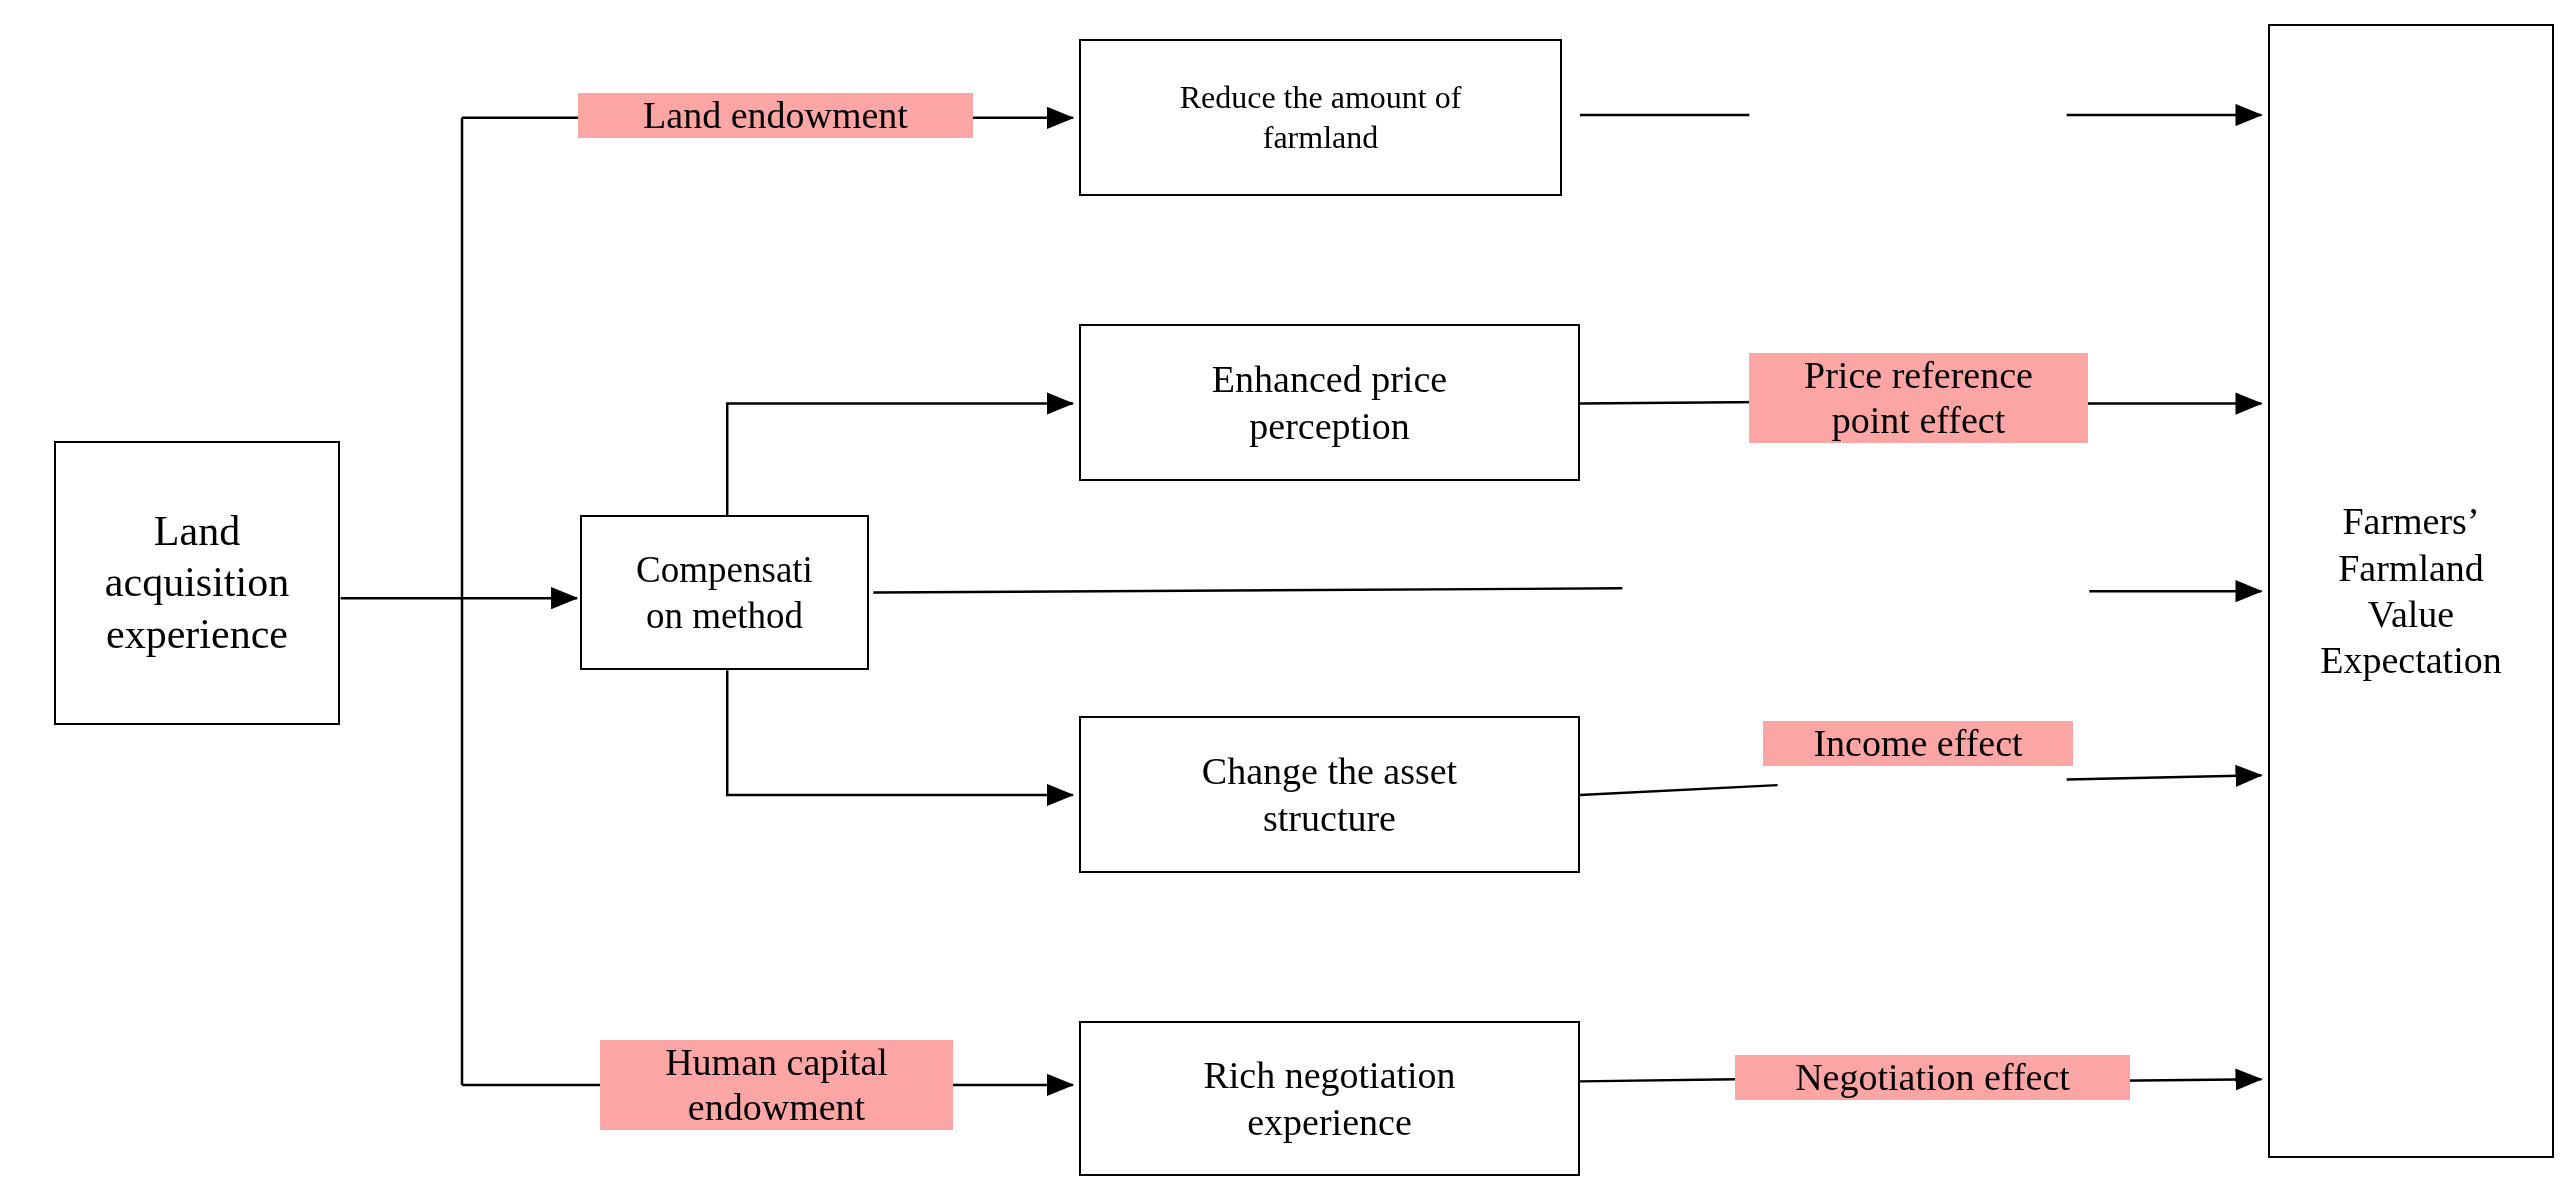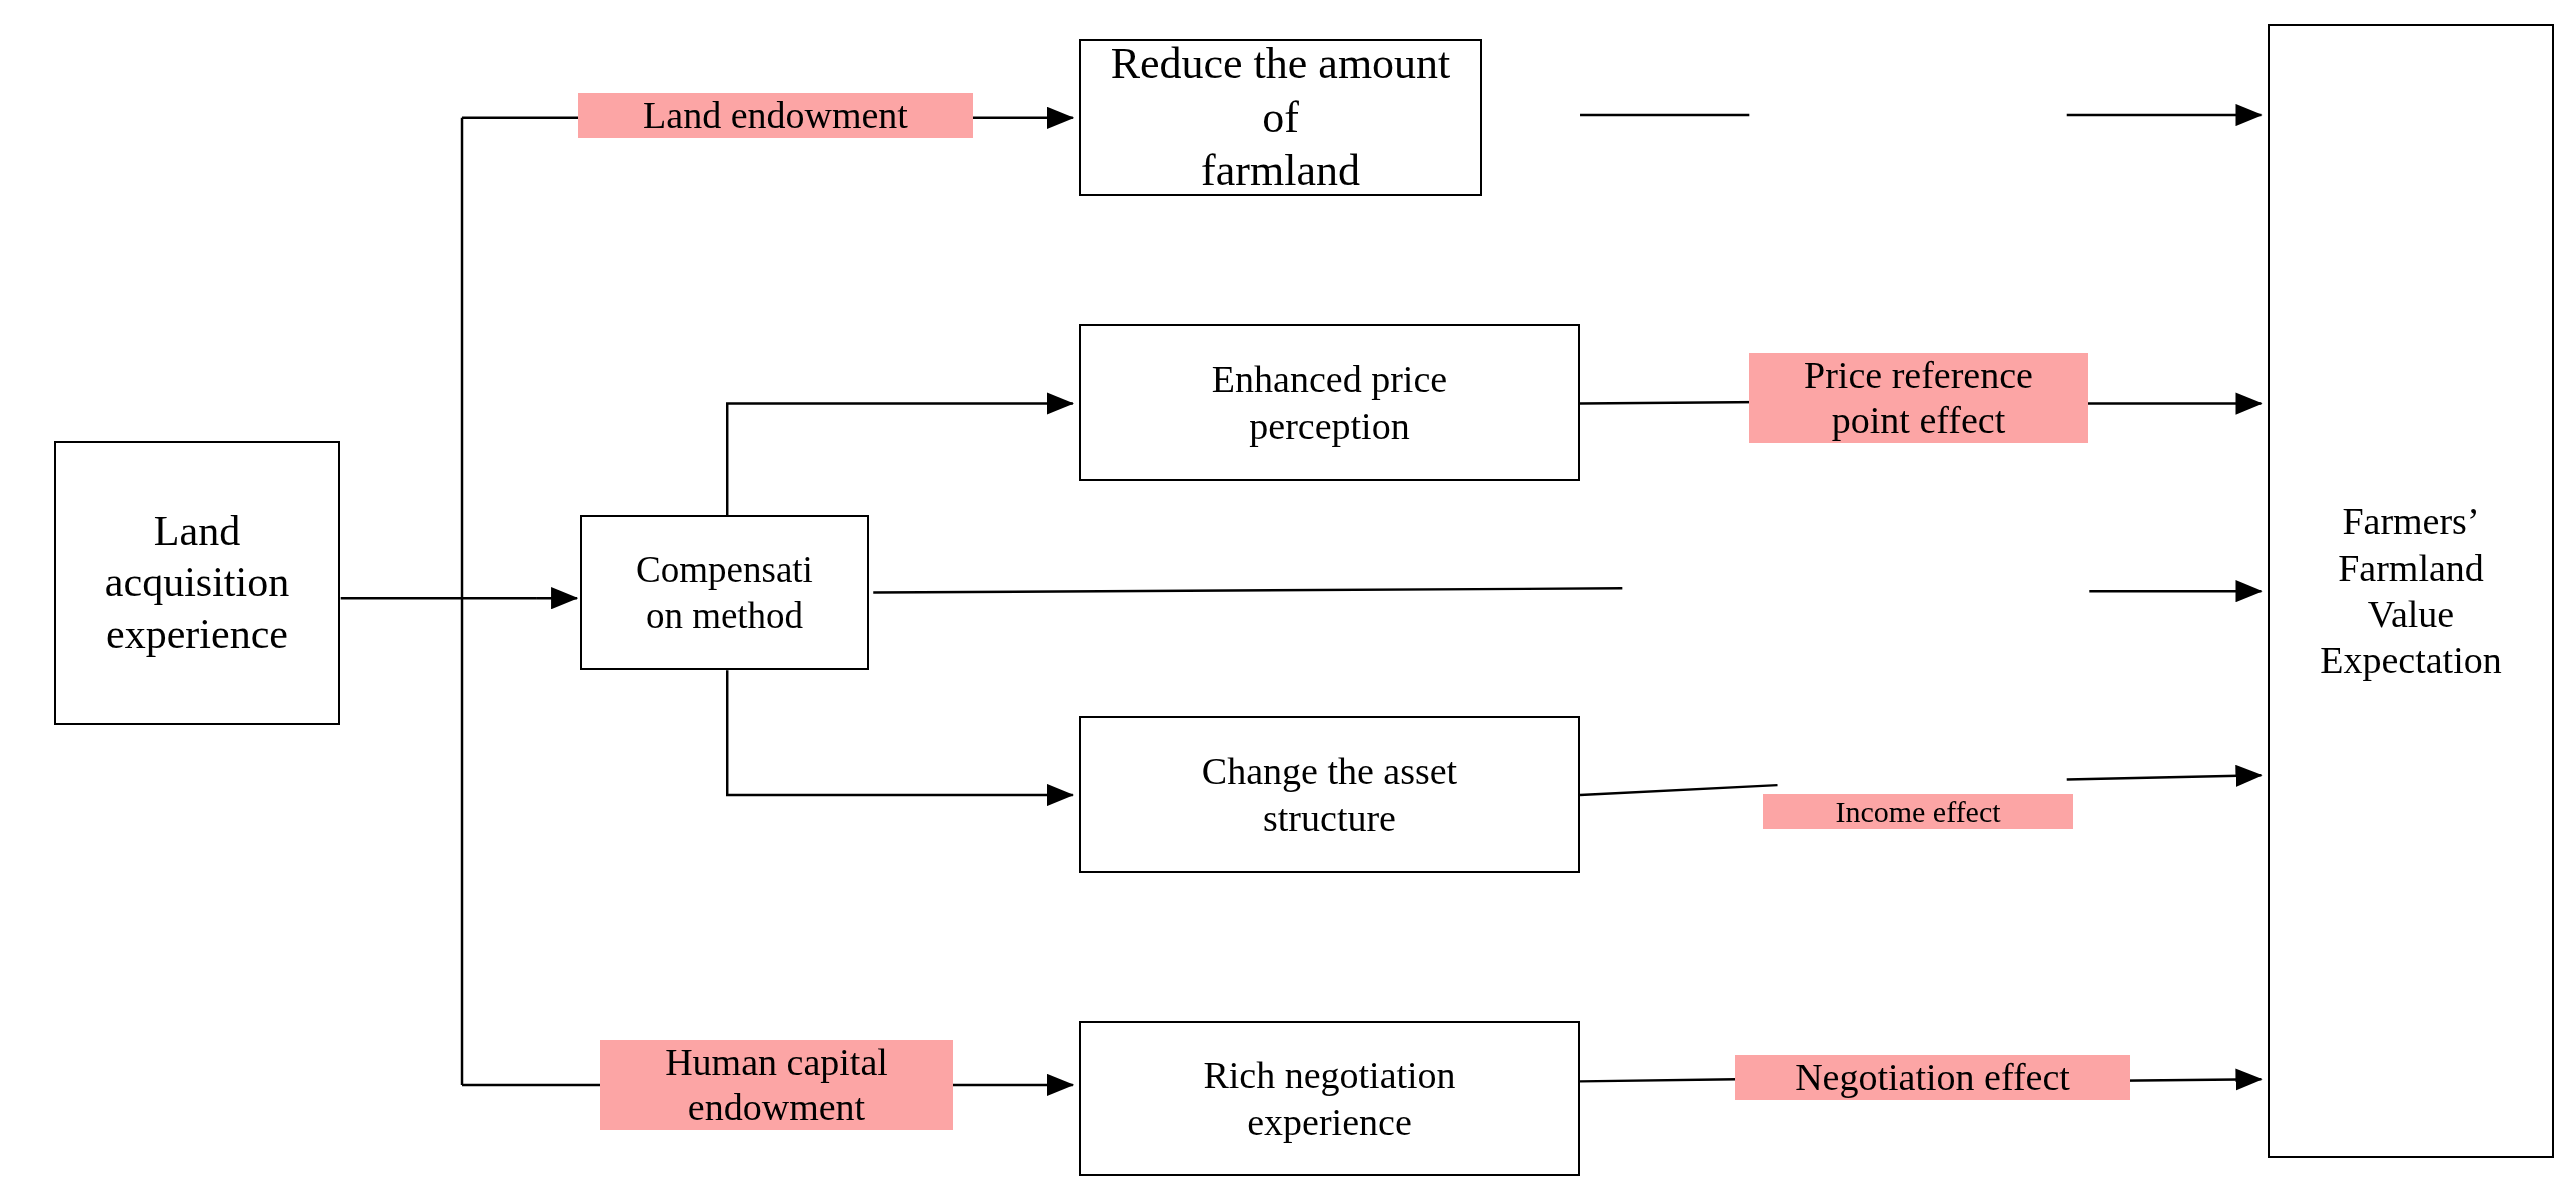--- a/index.html
+++ b/index.html
@@ -57,22 +57,22 @@
   
   #box-source {
     left: 54px;  top: 441px;  width: 286px;  height: 284px;
     font-size: 42px;
   }
   #box-compensation {
     left: 580px; top: 515px;  width: 289px;  height: 155px;
     font-size: 37px;
   }
   #box-farmland {
-    left: 1079px; top: 39px;   width: 403px; height: 157px;
-    font-size: 44px;
+    left: 1079px; top: 39px;   width: 483px; height: 157px;
+    font-size: 32px;
   }
   #box-price-perception {
     left: 1079px; top: 324px;  width: 501px; height: 157px;
     font-size: 38px;
   }
   #box-asset-structure {
     left: 1079px; top: 716px; width: 501px; height: 157px;
     font-size: 38px;
   }
   #box-negotiation {
@@ -93,21 +93,21 @@
   #label-scarcity {
     left: 1742px; top: 90px;  width: 332px;  font-size: 38px;
   }
   #label-price-reference {
     left: 1749px; top: 353px;  width: 339px;  font-size: 38px;
   }
   #label-currency {
     left: 1615px; top: 543px;  width: 480px;  font-size: 38px;
   }
   #label-income {
-    left: 1763px; top: 794px; width: 310px;  font-size: 30px;
+    left: 1763px; top: 721px; width: 310px;  font-size: 38px;
   }
   #label-negotiation-effect {
     left: 1735px; top: 1055px; width: 395px;  font-size: 38px;
   }
 </style>
 </head>
 <body>
 
 <div id="diagram-root">
 

